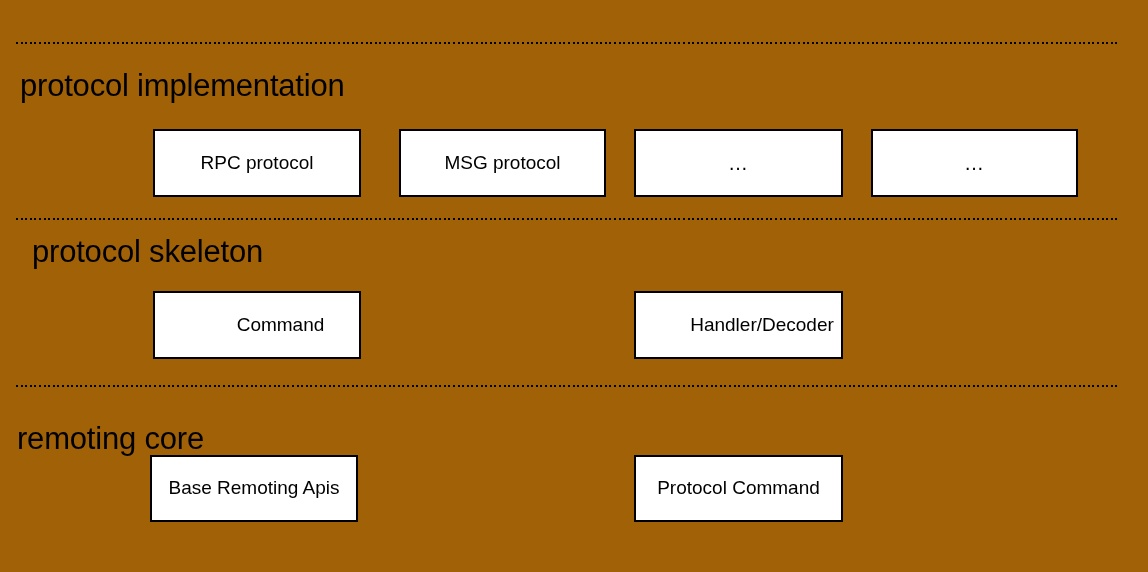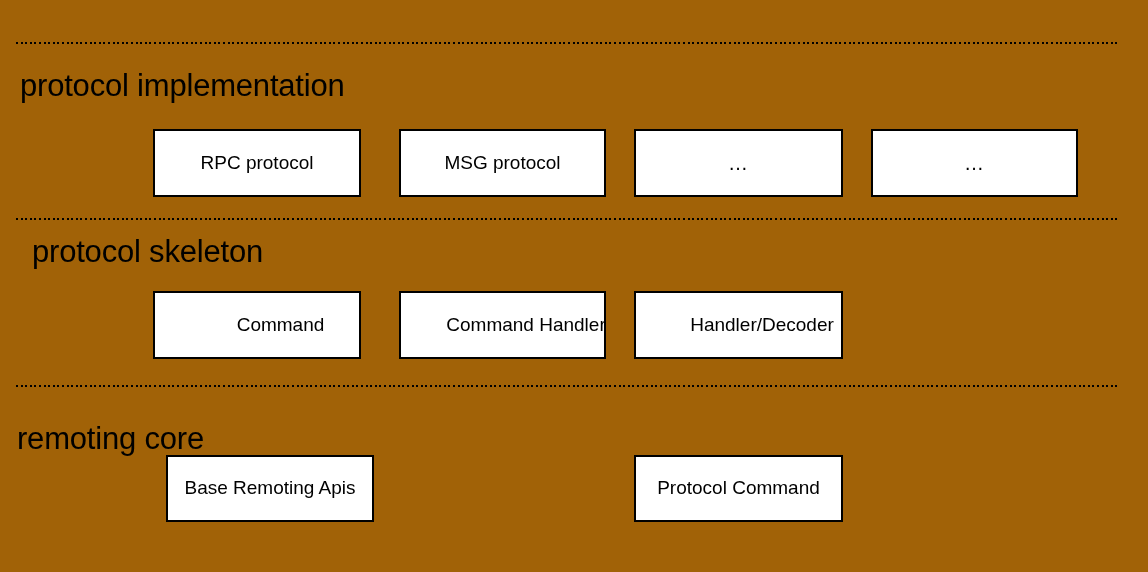--- a/index.html
+++ b/index.html
@@ -80,21 +80,21 @@
   .row2 { top: 291px; height: 68px; padding-left: 47px; }
   .row3 { top: 455px; height: 67px; }
 
   
   .col1 { left: 153px; width: 208px; }
   .col2 { left: 399px; width: 207px; }
   .col3 { left: 634px; width: 209px; }
   .col4 { left: 871px; width: 207px; }
 
   
-  .row3.col1 { left: 166px; width: 208px; }
+  .row3.col1 { left: 150px; width: 208px; }
 </style>
 </head>
 <body>
 
 <div id="diagram">
 
   <div class="divider d1"></div>
 
   <div class="section-title t1">protocol implementation</div>
 
@@ -111,23 +111,20 @@
     <span class="box-label ellipsis">…</span>
   </div>
 
   <div class="divider d2"></div>
 
   <div class="section-title t2">protocol skeleton</div>
 
   <div class="box row2 col1">
     <span class="box-label">Command</span>
   </div>
-  <div class="box row2 col2">
-    <span class="box-label">Command Handler</span>
-  </div>
   <div class="box row2 col3">
     <span class="box-label">Handler/Decoder</span>
   </div>
 
   <div class="divider d3"></div>
 
   <div class="section-title t3">remoting core</div>
 
   <div class="box row3 col1">
     <span class="box-label">Base Remoting Apis</span>

